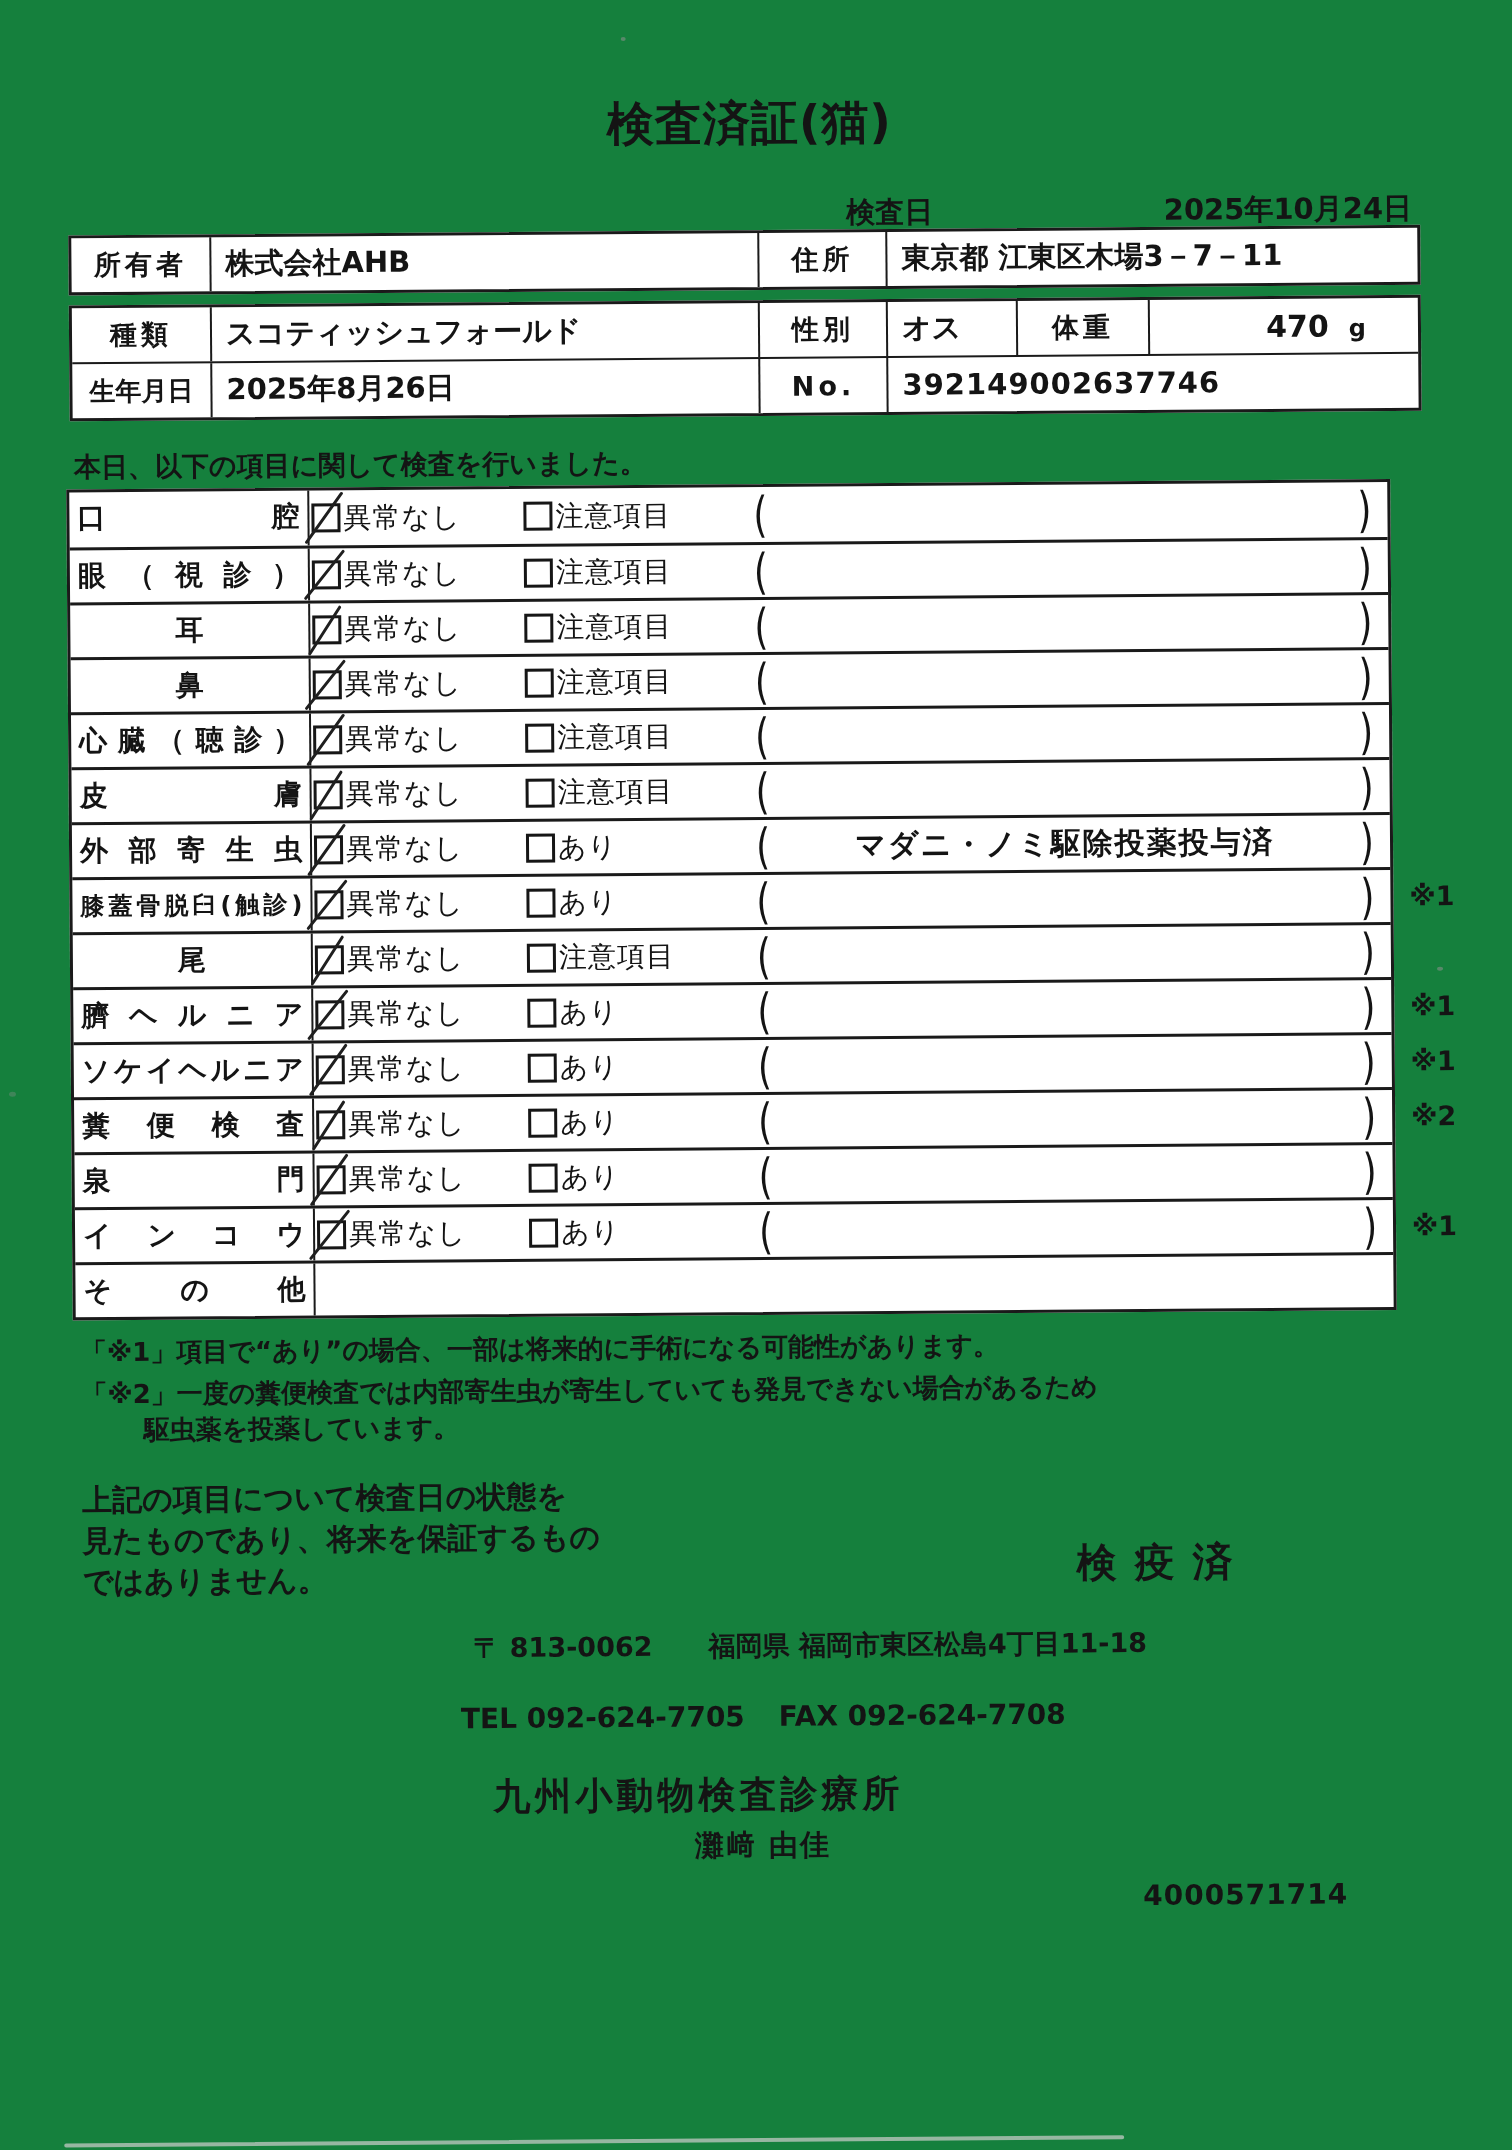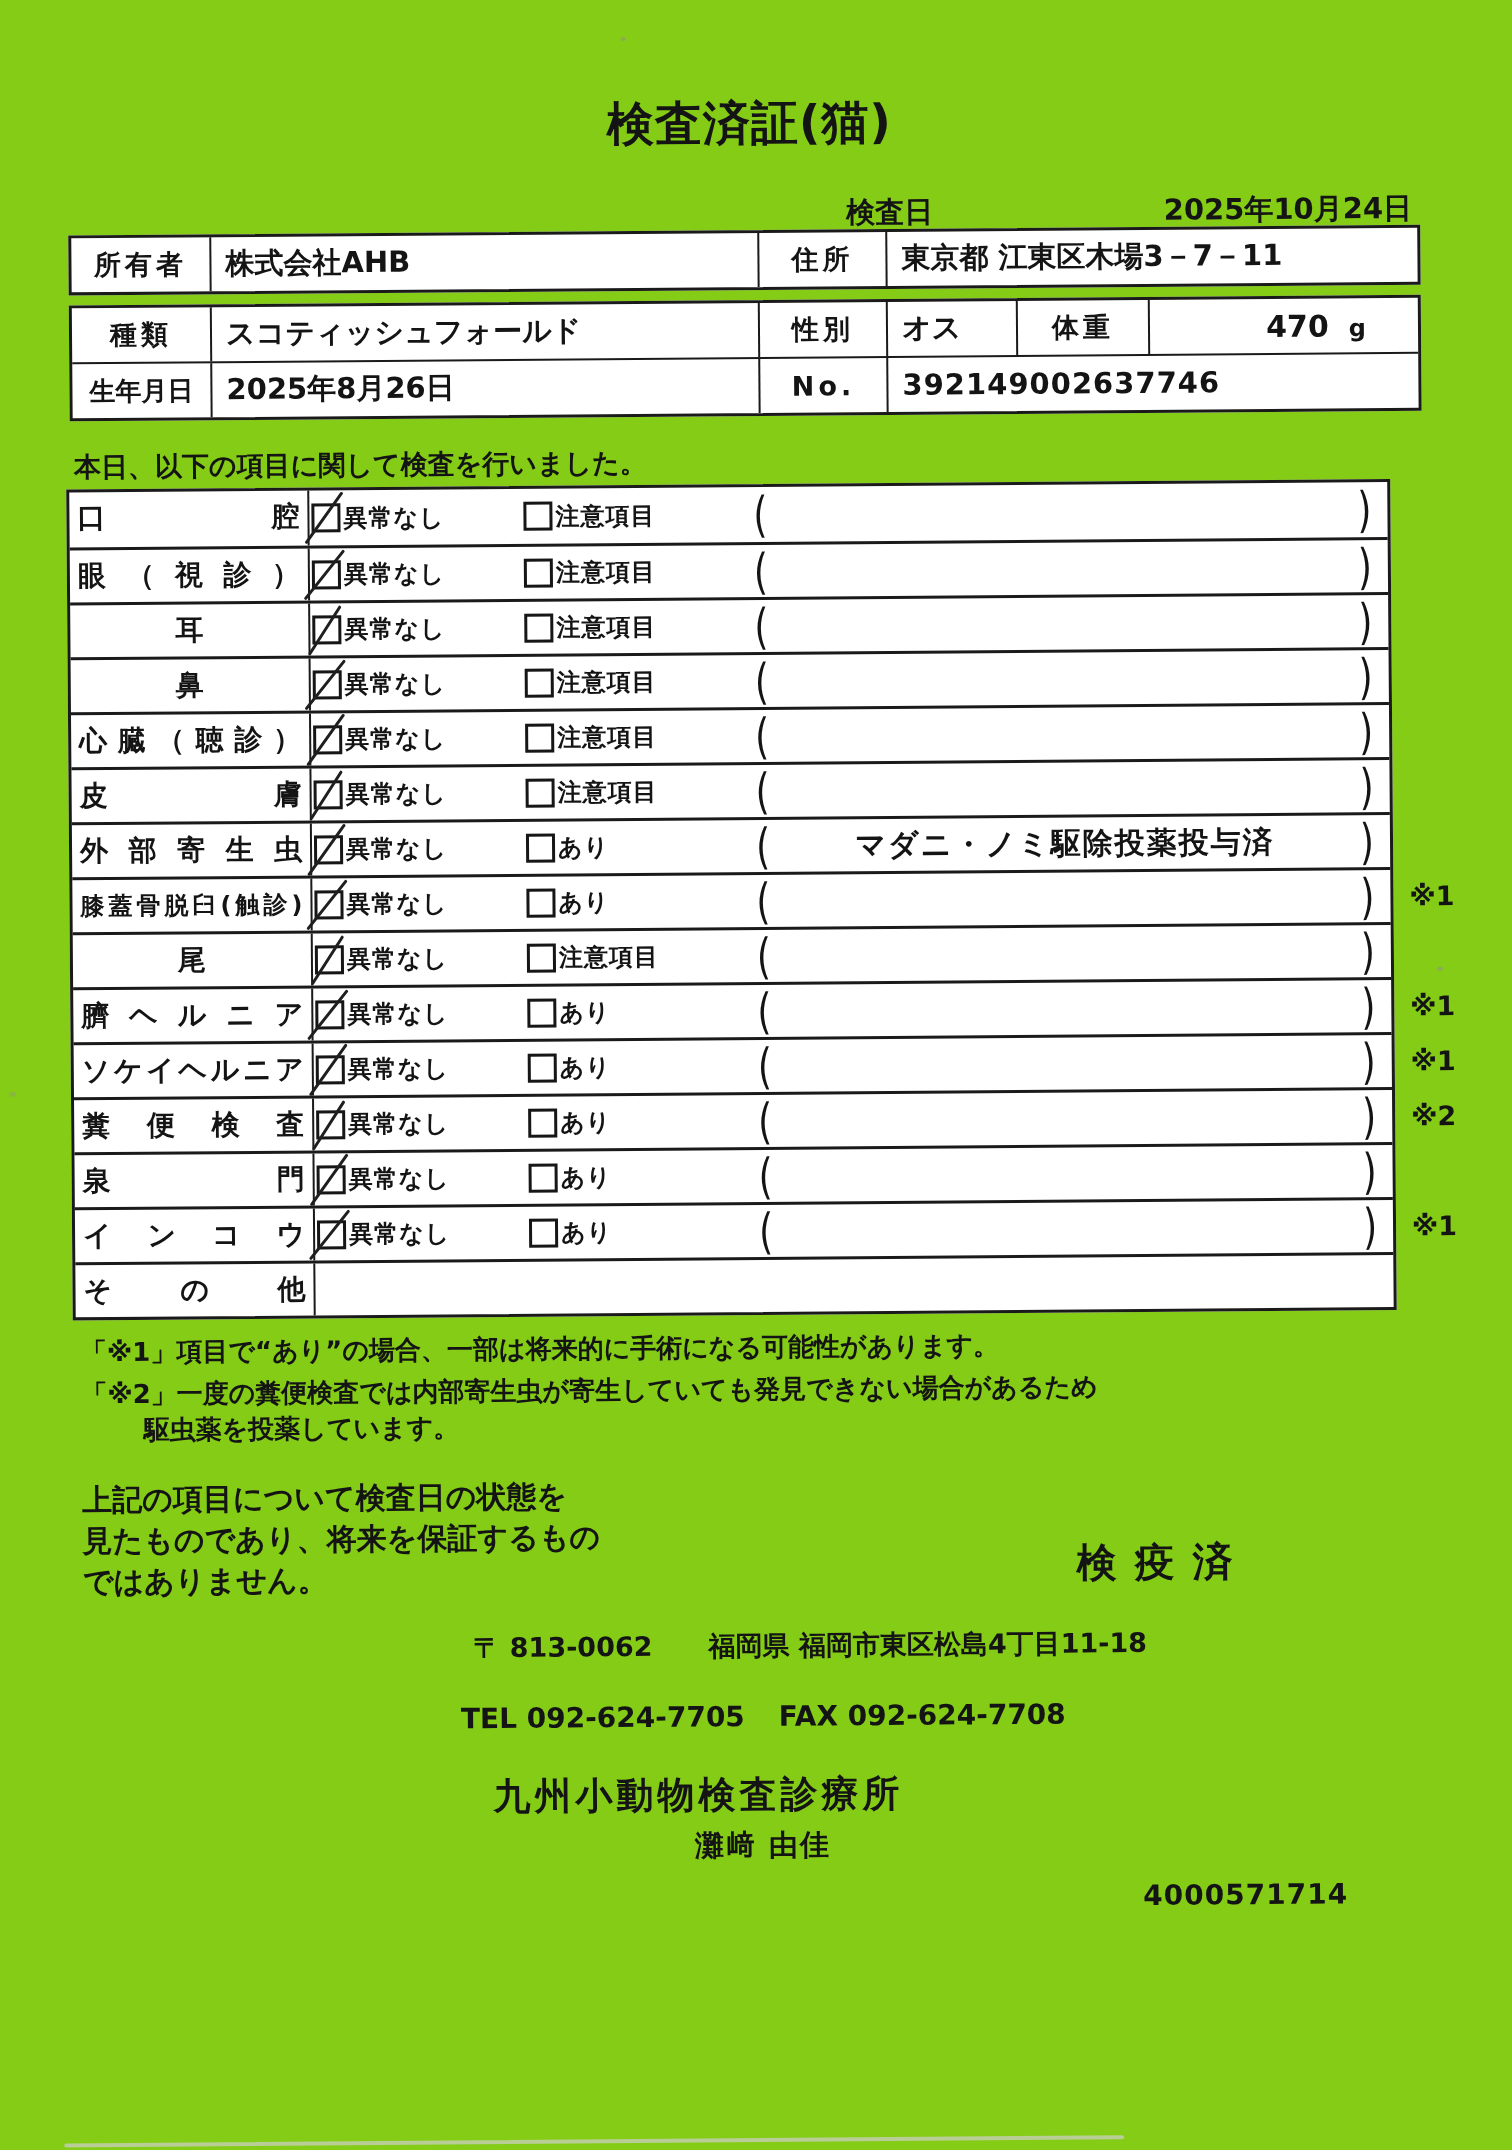--- a/index.html
+++ b/index.html
@@ -1,18 +1,18 @@
 <!DOCTYPE html>
 <html><head>
 <meta charset="utf-8">
 <style>
   html,body { margin:0; padding:0; background:#ffffff; }
   .page {
     position:relative; width:1512px; height:2150px; overflow:hidden;
-    background:#84cc16; color:#141414;
+    background:#15803d; color:#141414;
     font-family:"DejaVu Sans", sans-serif; font-weight:600;
   }
   .tilt { position:absolute; inset:0; transform:rotate(-0.45deg); transform-origin:50% 45%; }
 
   .title {
     position:absolute; top:92px; left:0; width:100%;
     text-align:center; font-size:47px; font-weight:700; letter-spacing:1px;
   }
 
   .insp-date {
@@ -64,21 +64,21 @@
   .cb {
     width:23px; height:23px; flex:none; border:3px solid #161616;
     position:relative; margin-right:3px; background:#fff;
   }
   .slash {
     position:absolute; left:8px; top:-20px; width:3px; height:63px;
     background:#1f1f1f; transform:rotate(36deg); border-radius:2px; z-index:3;
   }
   .trow:nth-child(2n) .slash { transform:rotate(39deg); }
   .trow:nth-child(3n) .slash { transform:rotate(33deg); height:58px; top:-17px; }
-  .opt-label { font-size:24px; font-weight:700; letter-spacing:1px; white-space:nowrap; }
+  .opt-label { font-size:28px; font-weight:400; letter-spacing:1px; white-space:nowrap; }
   .paren { font-size:36px; font-weight:400; transform:scaleY(1.35); flex:none; }
   .paren-open { margin-left:12px; }
   .paren-close { margin-right:16px; }
   .note { flex:1; text-align:center; font-size:30px; font-weight:700; letter-spacing:2px; white-space:nowrap; overflow:hidden; }
   .mark {
     position:absolute; right:-64px; top:50%; transform:translateY(-50%);
     font-size:27px; font-weight:700; white-space:nowrap;
   }
   .filler { flex:1; height:100%; }
 

